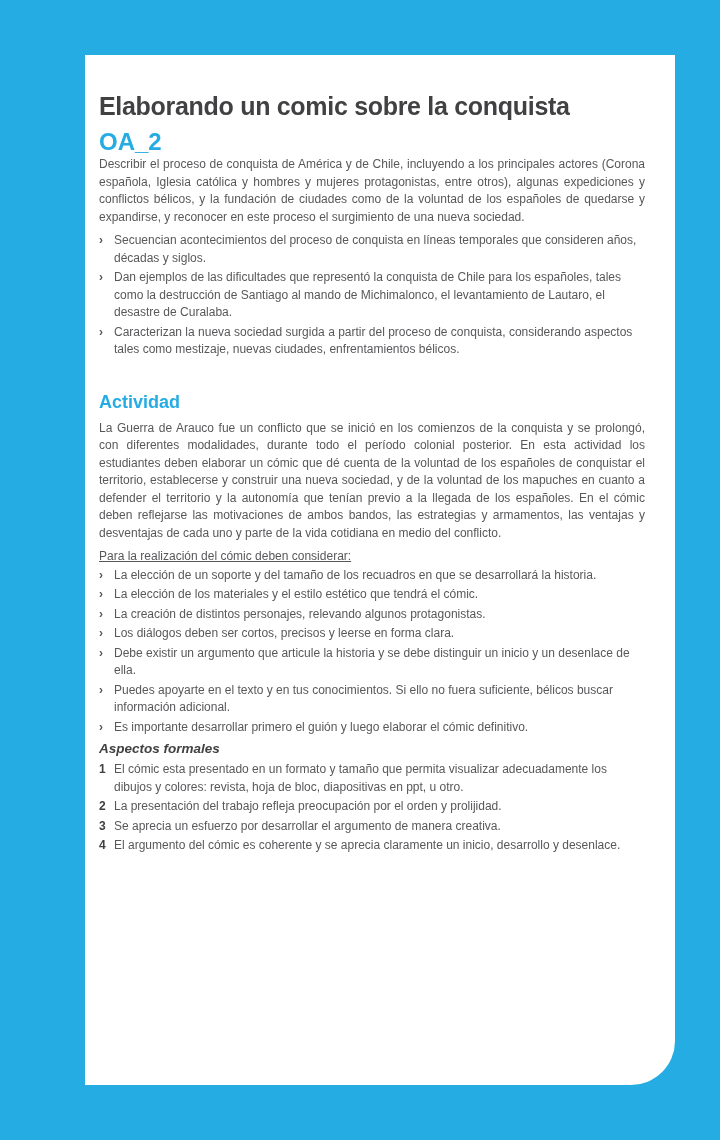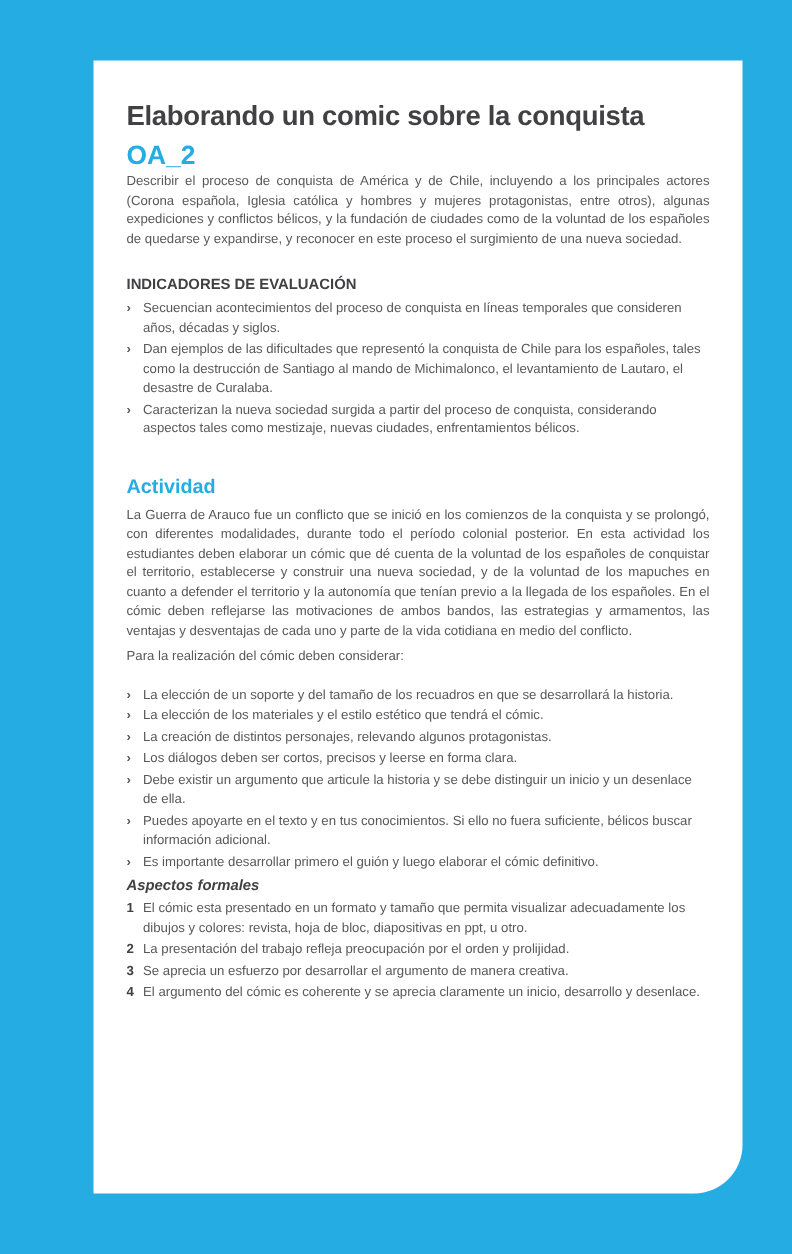--- a/index.html
+++ b/index.html
@@ -16,21 +16,21 @@
   }
   .card {
     position: absolute;
     left: 85px;
     top: 55px;
     width: 590px;
     height: 1030px;
     background: #ffffff;
     border-radius: 0 0 44px 0;
     box-sizing: border-box;
-    padding: 36px 30px 30px 30px;
+    padding: 36px 30px 30px 14px;
   }
   h1.title {
     margin: 0 0 10px 0;
     font-size: 25px;
     line-height: 30px;
     letter-spacing: -0.3px;
     color: #414042;
     font-weight: bold;
   }
   h2.oa-code {
@@ -110,39 +110,38 @@
 </head>
 <body>
 
 <div class="card">
 
   <h1 class="title">Elaborando un comic sobre la conquista</h1>
 
   <h2 class="oa-code">OA_2</h2>
   <p class="body just">Describir el proceso de conquista de América y de Chile, incluyendo a los principales actores (Corona española, Iglesia católica y hombres y mujeres protagonistas, entre otros), algunas expediciones y conflictos bélicos, y la fundación de ciudades como de la voluntad de los españoles de quedarse y expandirse, y reconocer en este proceso el surgimiento de una nueva sociedad.</p>
 
-  <h3 class="section">INDICADORES DE EVALUACIÓN</h3>
   <ul class="bullets">
     <li>
       <span class="marker">›</span>
       <span class="flex-text">Secuencian acontecimientos del proceso de conquista en líneas temporales que consideren años, décadas y siglos.</span>
     </li>
     <li>
       <span class="marker">›</span>
       <span class="flex-text">Dan ejemplos de las dificultades que representó la conquista de Chile para los españoles, tales como la destrucción de Santiago al mando de Michimalonco, el levantamiento de Lautaro, el desastre de Curalaba.</span>
     </li>
     <li>
       <span class="marker">›</span>
       <span class="flex-text">Caracterizan la nueva sociedad surgida a partir del proceso de conquista, considerando aspectos tales como mestizaje, nuevas ciudades, enfrentamientos bélicos.</span>
     </li>
   </ul>
 
   <h2 class="activity-heading">Actividad</h2>
   <p class="body just">La Guerra de Arauco fue un conflicto que se inició en los comienzos de la conquista y se prolongó, con diferentes modalidades, durante todo el período colonial posterior. En esta actividad los estudiantes deben elaborar un cómic que dé cuenta de la voluntad de los españoles de conquistar el territorio, establecerse y construir una nueva sociedad, y de la voluntad de los mapuches en cuanto a defender el territorio y la autonomía que tenían previo a la llegada de los españoles. En el cómic deben reflejarse las motivaciones de ambos bandos, las estrategias y armamentos, las ventajas y desventajas de cada uno y parte de la vida cotidiana en medio del conflicto.</p>
-  <p class="body" style="margin-bottom:17px;">Para la realización del cómic deben considerar:</p>
+  <p class="body" style="margin-bottom:1px;text-decoration:underline;">Para la realización del cómic deben considerar:</p>
   <ul class="bullets">
     <li>
       <span class="marker">›</span>
       <span class="flex-text">La elección de un soporte y del tamaño de los recuadros en que se desarrollará la historia.</span>
     </li>
     <li>
       <span class="marker">›</span>
       <span class="flex-text">La elección de los materiales y el estilo estético que tendrá el cómic.</span>
     </li>
     <li>

